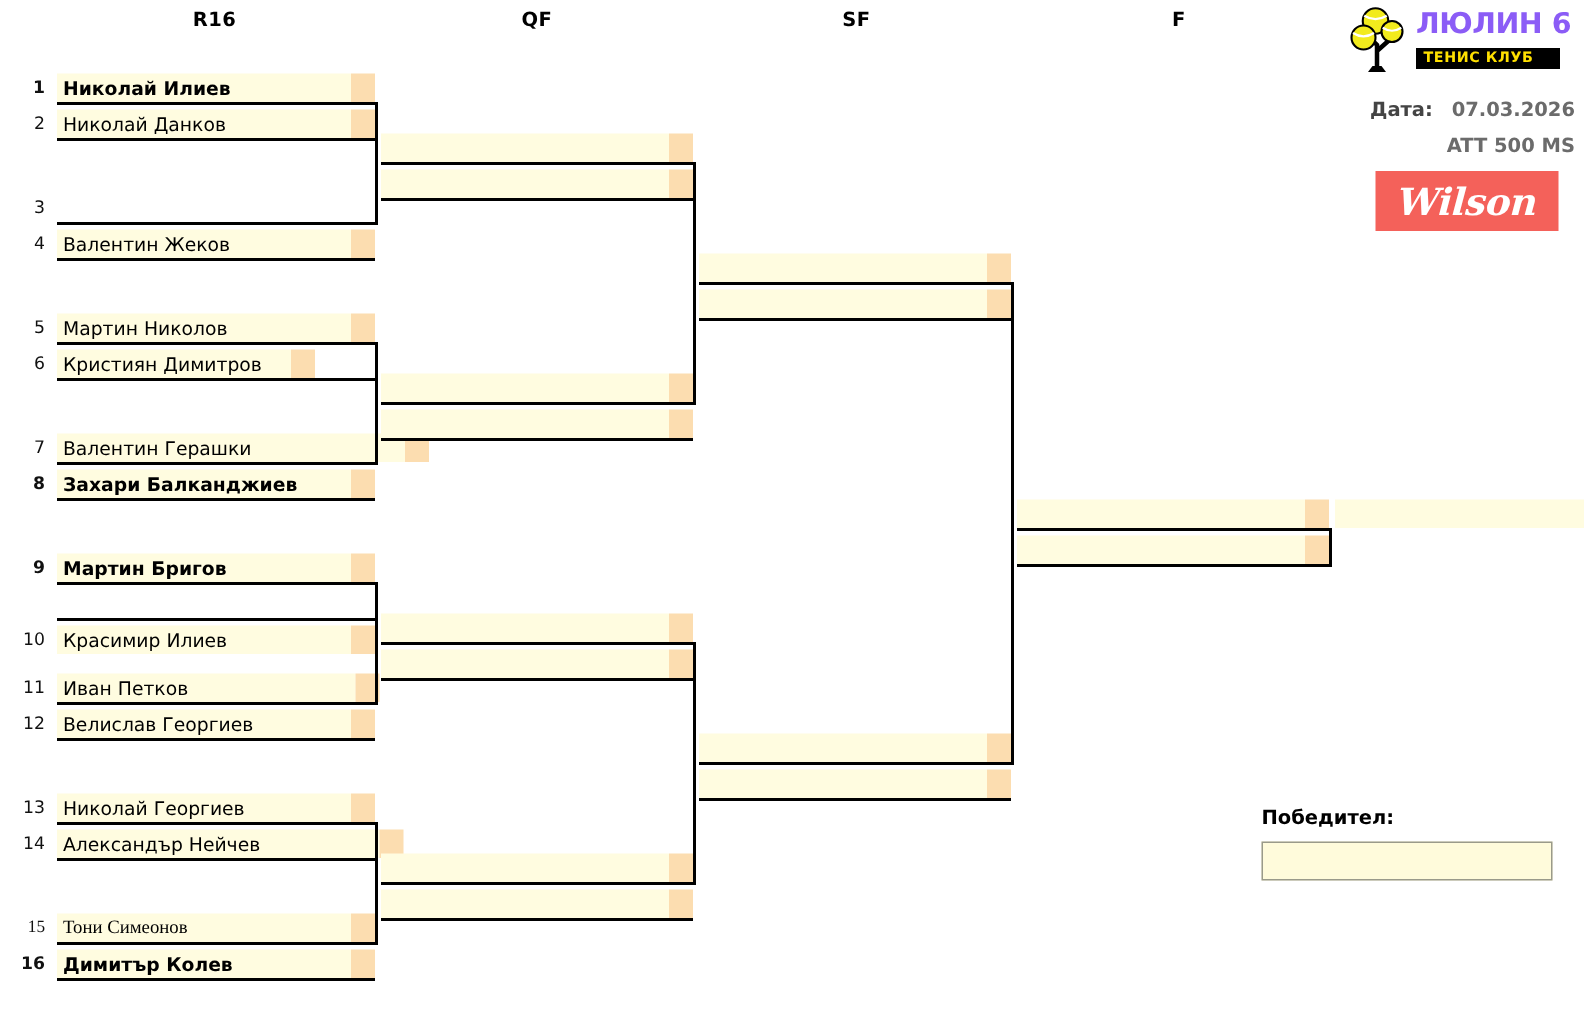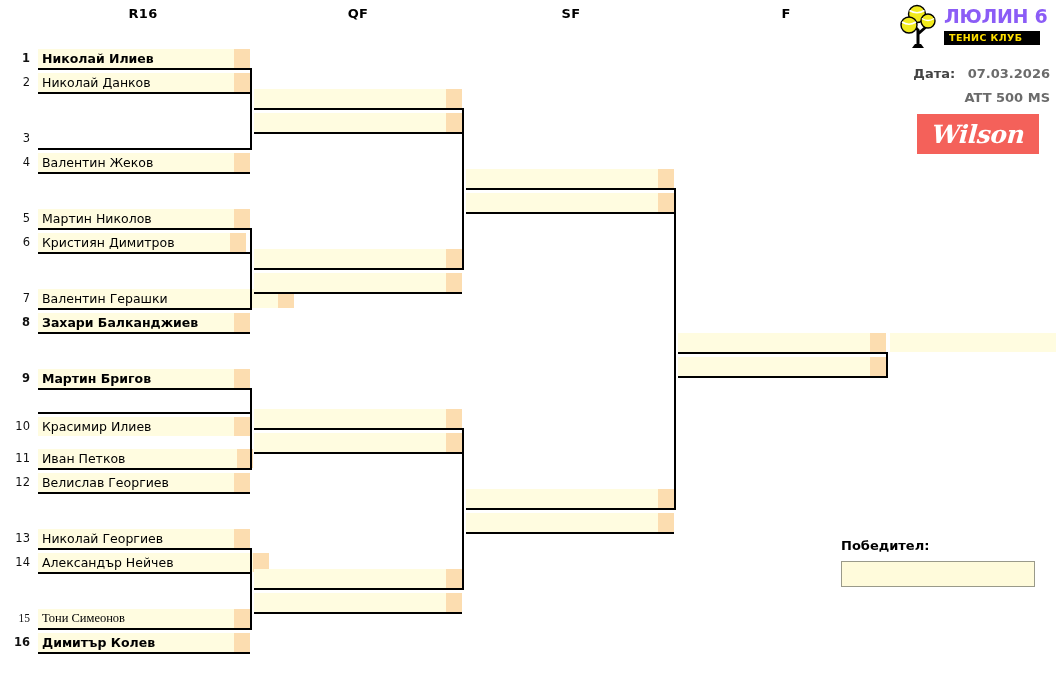--- a/index.html
+++ b/index.html
@@ -112,29 +112,29 @@
     <div class="r16row" style="top: 209px; width: 250px;">
       <div class="seed">5</div>
       <div class="nameline" style="width: 212px;">
         <div class="strip"></div>
         <div class="score"></div>
         <div class="pname">Мартин Николов</div>
       </div>
     </div>
     <div class="r16row" style="top: 233px; width: 250px;">
       <div class="seed">6</div>
-      <div class="nameline" style="width: 208px;">
+      <div class="nameline" style="width: 172px;">
         <div class="strip"></div>
         <div class="score"></div>
         <div class="pname">Кристиян Димитров</div>
       </div>
     </div>
     <div class="r16row" style="top: 289px; width: 250px;">
       <div class="seed">7</div>
-      <div class="nameline" style="width: 212px; padding-left: 44px;">
+      <div class="nameline" style="width: 248px;">
         <div class="strip"></div>
         <div class="score"></div>
         <div class="pname">Валентин Герашки</div>
       </div>
     </div>
     <div class="r16row seeded" style="top: 313px; width: 250px;">
       <div class="seed">8</div>
       <div class="nameline" style="width: 212px;">
         <div class="strip"></div>
         <div class="score"></div>

